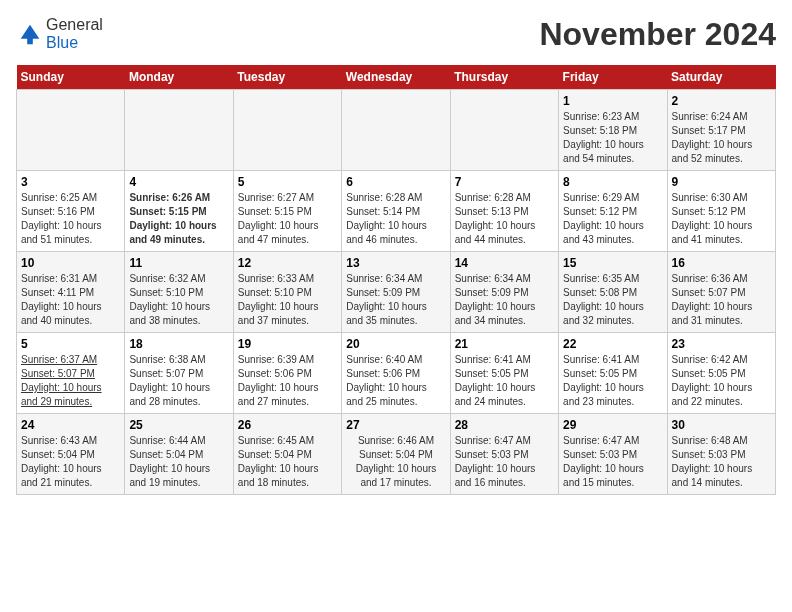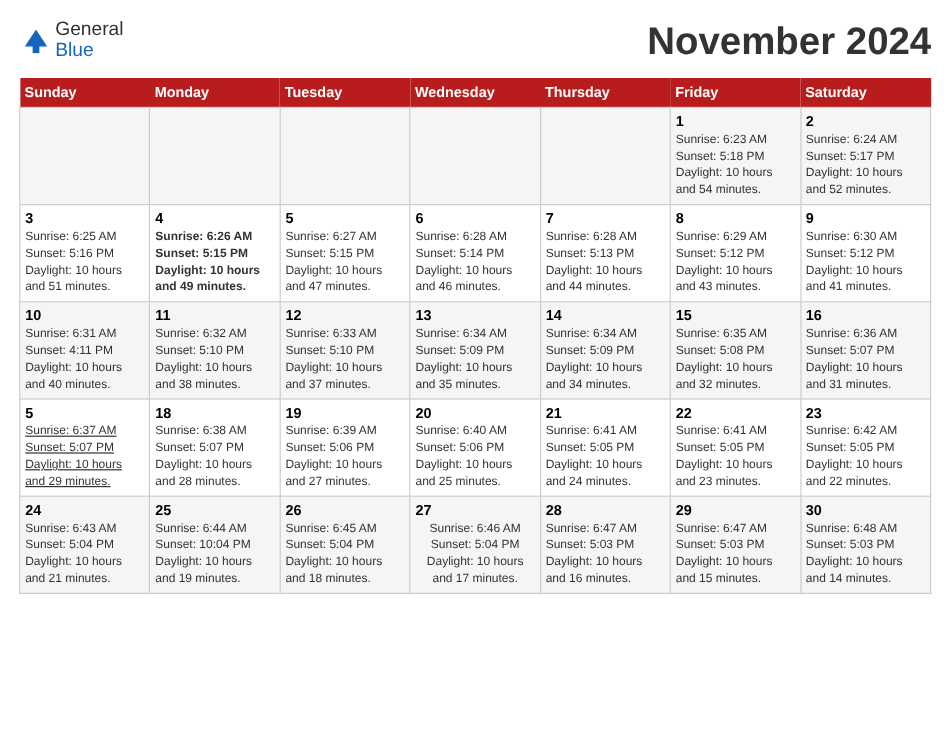--- a/index.html
+++ b/index.html
@@ -267,21 +267,21 @@
       <tr>
         <td>
           <div class="day-num">24</div>
           <div class="day-info" style="white-space: pre-line;">Sunrise: 6:43 AM
 Sunset: 5:04 PM
 Daylight: 10 hours and 21 minutes.</div>
         </td>
         <td>
           <div class="day-num">25</div>
           <div class="day-info" style="white-space: pre-line;">Sunrise: 6:44 AM
-Sunset: 10:04 PM
+Sunset: 5:04 PM
 Daylight: 10 hours and 19 minutes.</div>
         </td>
         <td>
           <div class="day-num">26</div>
           <div class="day-info" style="white-space: pre-line;">Sunrise: 6:45 AM
 Sunset: 5:04 PM
 Daylight: 10 hours and 18 minutes.</div>
         </td>
         <td>
           <div class="day-num">27</div>

